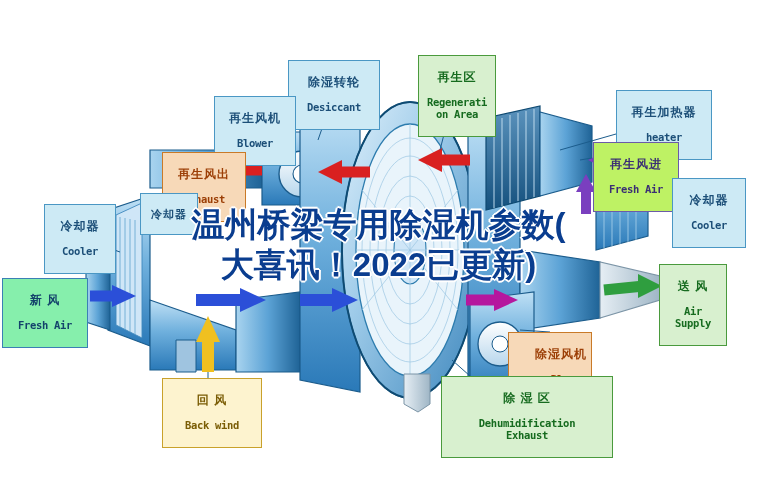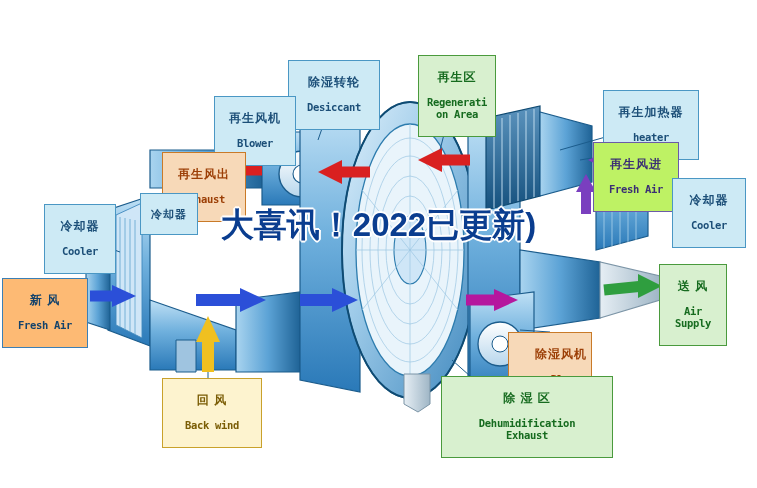--- a/index.html
+++ b/index.html
@@ -22,21 +22,21 @@
     padding:2px 4px;
     white-space:pre-line;
     letter-spacing:0px;
   }
   .lbl .cn{display:block;font-size:12px;letter-spacing:1px;}
   .lbl .en{display:block;font-size:10.5px;font-family:"DejaVu Sans Mono", monospace;letter-spacing:-0.3px;}
 
   .l-cyan{background:#cdeaf5;border-color:#4a97c4;color:#1c4f78;}
   .l-green{background:#d8f0cf;border-color:#4a9a3d;color:#166b1f;}
   .l-orange{background:#f7d9b8;border-color:#c97a28;color:#9c3f06;}
-  .l-white{background:#fdba74;border-color:#3b7fb5;color:#14436b;}
+  .l-white{background:#86efac;border-color:#3b7fb5;color:#14436b;}
   .l-yellow{background:#fdf3cf;border-color:#c9a12b;color:#7a5c05;}
   .l-purple{background:#bef264;border-color:#6b5ba8;color:#3b2f74;}
 
   .watermark{
     position:absolute;
     left:0;right:0;
     top:205px;
     text-align:center;
     font-size:33px;
     font-weight:bold;
@@ -224,21 +224,21 @@
     <span class="cn">再生区</span>
     <span class="en">Regenerati
 on Area</span>
   </div>
 
   <div class="lbl l-cyan" style="left:214px;top:96px;width:82px;">
     <span class="cn">再生风机</span>
     <span class="en">Blower</span>
   </div>
 
-  <div class="lbl l-cyan" style="left:603px;top:90px;width:96px;">
+  <div class="lbl l-cyan" style="left:616px;top:90px;width:96px;">
     <span class="cn">再生加热器</span>
     <span class="en">heater</span>
   </div>
 
   <div class="lbl l-orange" style="left:162px;top:152px;width:84px;">
     <span class="cn">再生风出</span>
     <span class="en">Exhaust</span>
   </div>
 
   <div class="lbl l-purple" style="left:593px;top:142px;width:86px;">
@@ -280,16 +280,17 @@
     <span class="en">Back wind</span>
   </div>
 
   <div class="lbl l-green" style="left:441px;top:376px;width:172px;">
     <span class="cn">除 湿 区</span>
     <span class="en">Dehumidification
 Exhaust</span>
   </div>
 
   <div class="watermark">
+    <span class="wline">温州桥梁专用除湿机参数(</span>
     <span class="wline">大喜讯！2022已更新)</span>
   </div>
 
 </div>
 
 </body></html>

